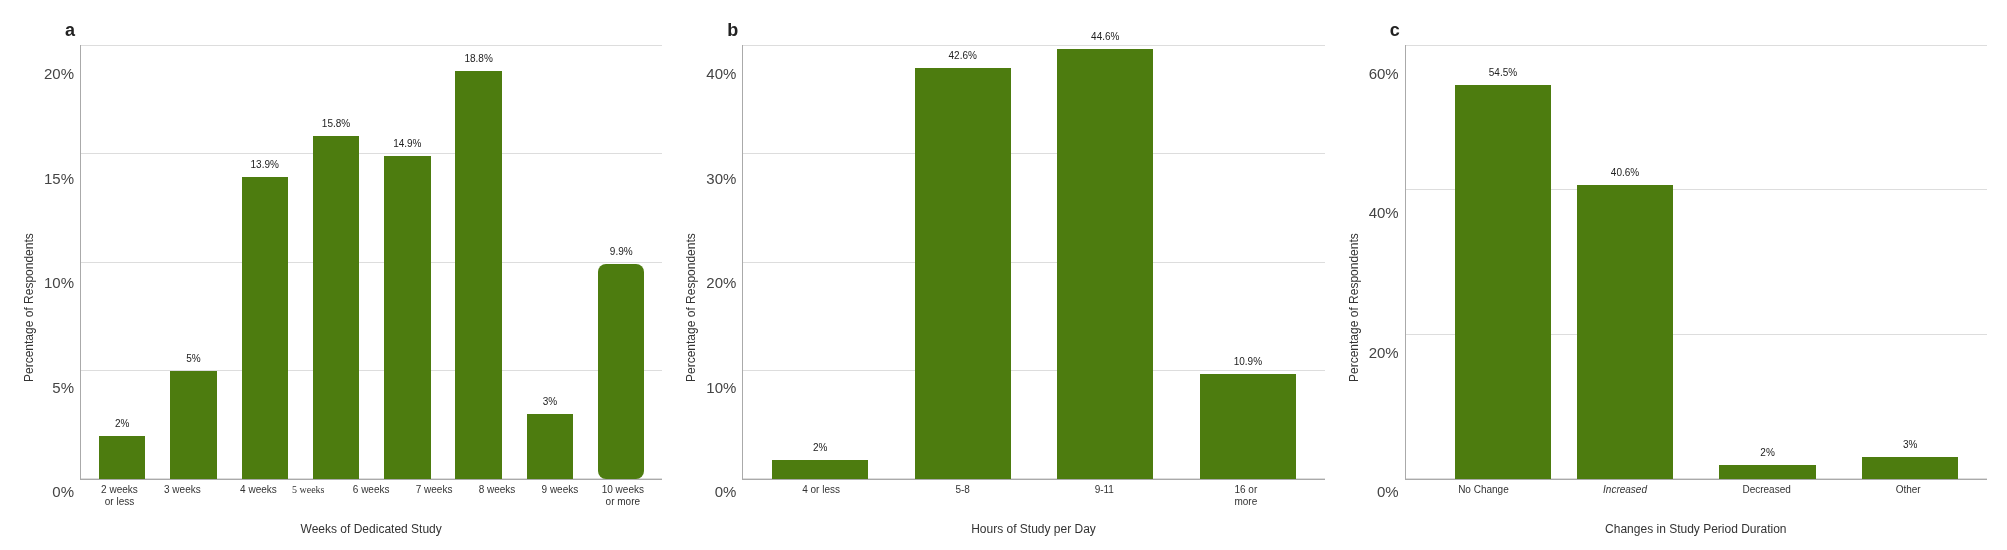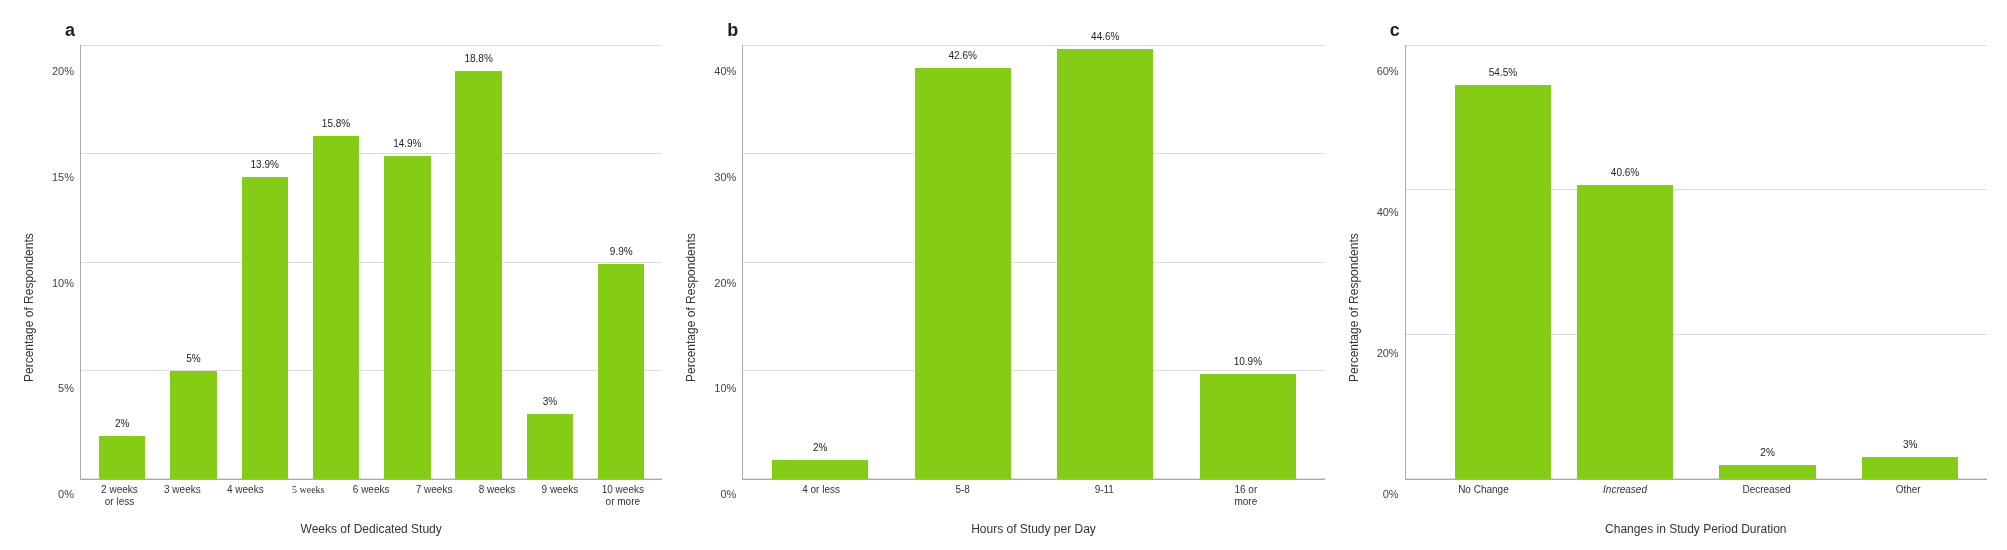--- a/index.html
+++ b/index.html
@@ -42,21 +42,21 @@
       display: flex;
       flex-direction: column;
       justify-content: space-between;
       align-items: flex-end;
       padding-right: 6px;
       padding-bottom: 40px;
       padding-top: 20px;
       min-width: 42px;
     }
     .y-tick {
-      font-size: 11px;
+      font-size: 15px;
       color: #444;
     }
     .y-axis-label {
       writing-mode: vertical-rl;
       transform: rotate(180deg);
       font-size: 12px;
       color: #333;
       text-align: center;
       display: flex;
       align-items: center;
@@ -103,21 +103,21 @@
     .bar-group {
       flex: 1;
       display: flex;
       flex-direction: column;
       align-items: center;
       justify-content: flex-end;
       height: 100%;
       position: relative;
     }
     .bar {
-      background: #84cc16;
+      background: #4d7c0f;
       width: 70%;
       position: relative;
     }
     .bar-label {
       position: absolute;
       top: -18px;
       left: 50%;
       transform: translateX(-50%);
       font-size: 10px;
       color: #222;
@@ -200,31 +200,31 @@
                 <div class="bar" style="height: 94%;">
                   <div class="bar-label">18.8%</div>
                 </div>
               </div>
               <div class="bar-group">
                 <div class="bar" style="height: 15%;">
                   <div class="bar-label">3%</div>
                 </div>
               </div>
               <div class="bar-group">
-                <div class="bar" style="height: 49.5%;">
+                <div class="bar" style="height: 49.5%; border-radius: 8px;">
                   <div class="bar-label">9.9%</div>
                 </div>
               </div>
             </div>
           </div>
           <div class="x-axis-labels">
             <div class="x-tick" style="white-space: pre-line;">2 weeks
 or less</div>
             <div class="x-tick" style="white-space: pre-line;">3 weeks</div>
-            <div class="x-tick" style="white-space: pre-line;">4 weeks</div>
+            <div class="x-tick" style="white-space: pre-line; text-align: right;">4 weeks</div>
             <div class="x-tick" style="white-space: pre-line; font-family: Liberation Serif, serif;">5 weeks</div>
             <div class="x-tick" style="white-space: pre-line;">6 weeks</div>
             <div class="x-tick" style="white-space: pre-line;">7 weeks</div>
             <div class="x-tick" style="white-space: pre-line;">8 weeks</div>
             <div class="x-tick" style="white-space: pre-line;">9 weeks</div>
             <div class="x-tick" style="white-space: pre-line;">10 weeks
 or more</div>
           </div>
           <div class="x-axis-title">Weeks of Dedicated Study</div>
         </div>

